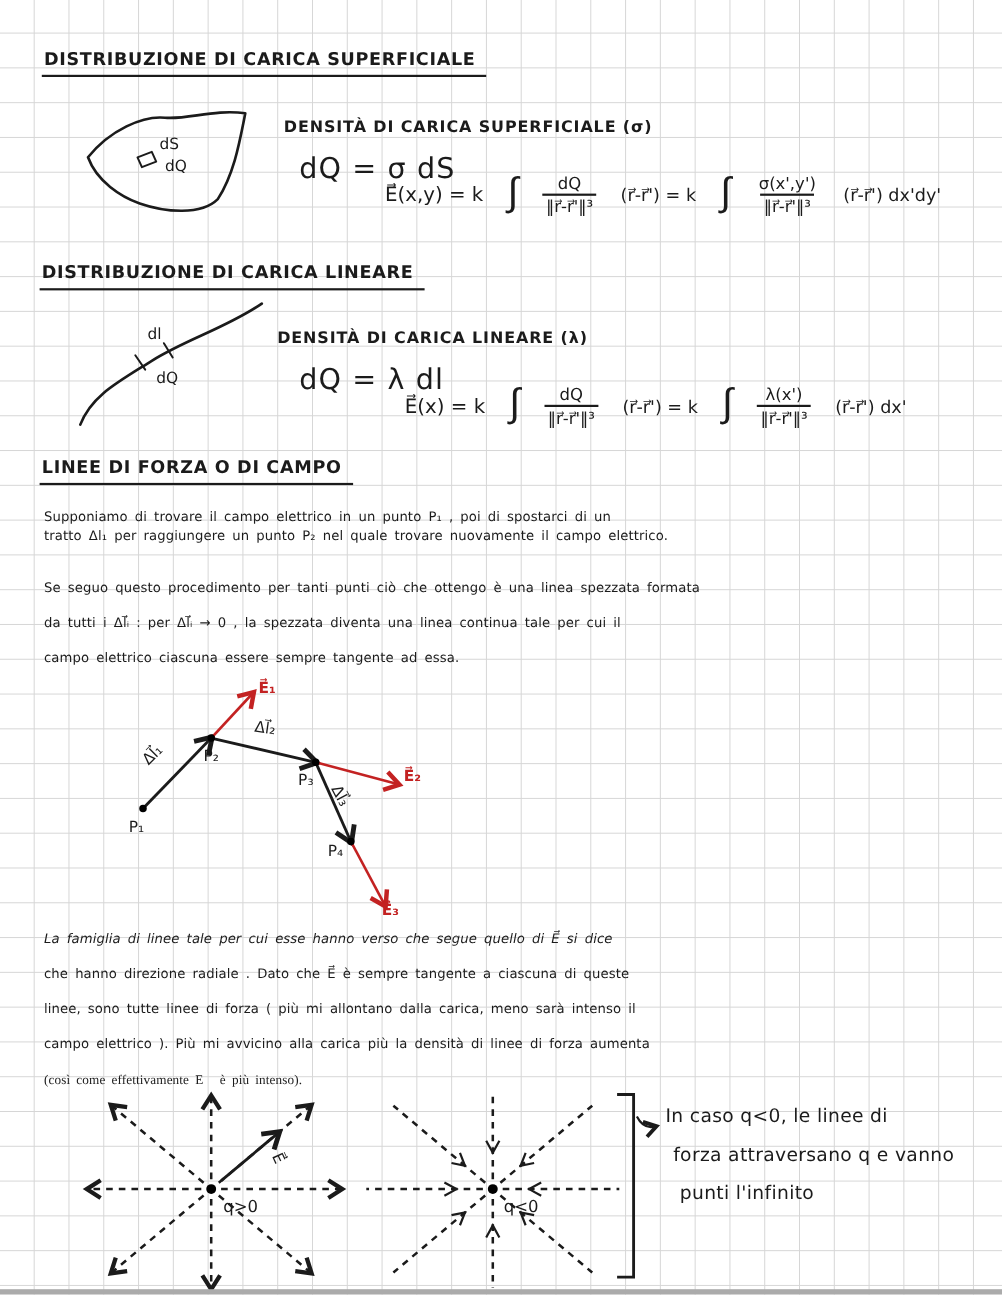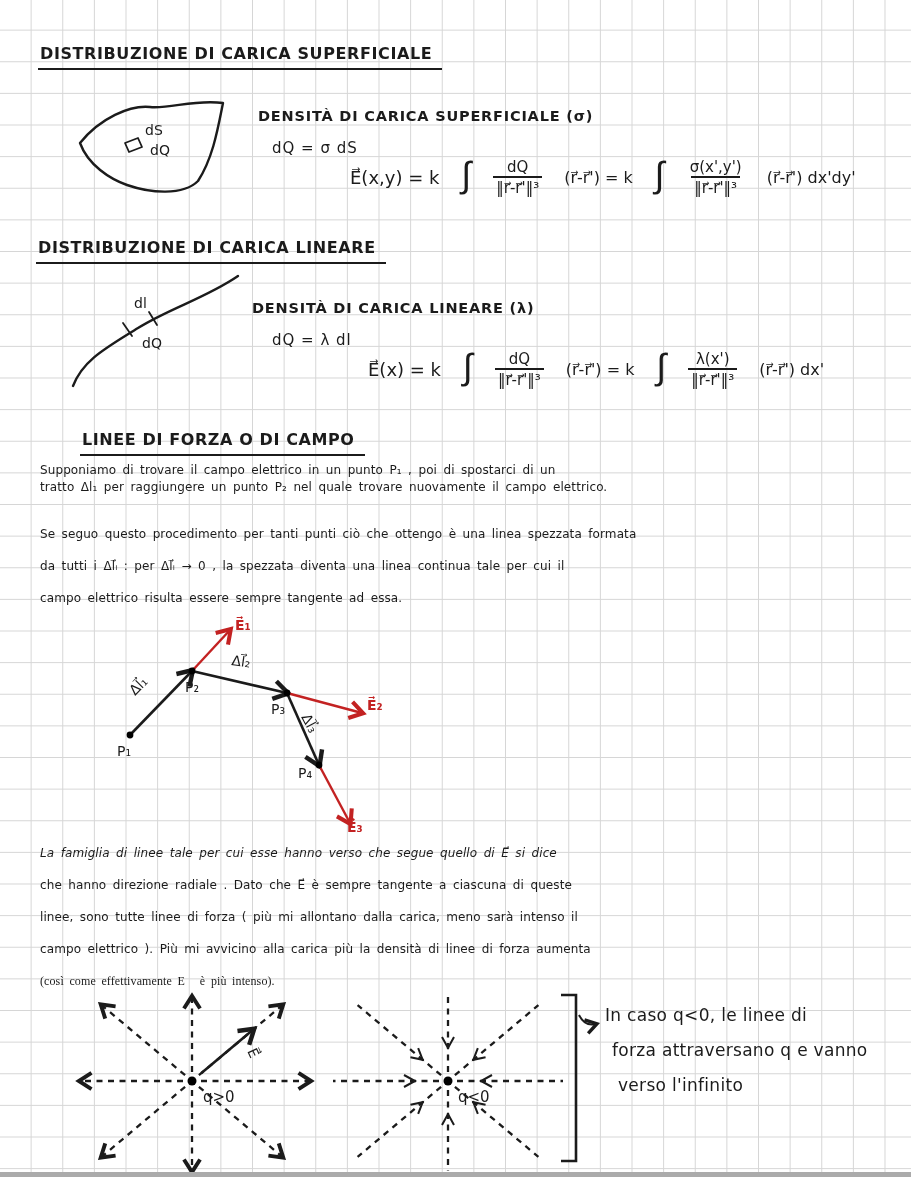--- a/index.html
+++ b/index.html
@@ -17,21 +17,21 @@
     background-position:-1px -2px;
   }
   .bottom-edge{position:absolute;left:0;right:0;bottom:0;height:5px;background:#ababab;}
   .section-title{
     position:absolute;font-weight:bold;font-size:16px;letter-spacing:.6px;
     border-bottom:2.5px solid #1b1b1b;padding:0 10px 5px 2px;white-space:nowrap;
   }
   .hand-label{
     position:absolute;font-weight:600;font-size:14.5px;letter-spacing:.8px;white-space:nowrap;
   }
-  .dq-formula{position:absolute;font-size:15px;letter-spacing:1px;white-space:nowrap;}
+  .dq-formula{position:absolute;font-size:26px;letter-spacing:1px;white-space:nowrap;}
   .formula-row{
     position:absolute;display:flex;align-items:center;gap:22px;white-space:nowrap;
   }
   .f-lhs{font-size:18px;}
   .f-int{font-size:36px;font-weight:300;line-height:1;transform:translateY(-3px);}
   .f-mid,.f-tail{font-size:16px;}
   .frac{display:inline-flex;flex-direction:column;align-items:center;line-height:1.2;font-size:15px;}
   .frac .den{border-top:2px solid #1b1b1b;padding:1px 3px 0 3px;}
   .frac .num{padding:0 3px;}
   .para-line{
@@ -104,27 +104,27 @@
   </span>
   <span class="f-mid">(r⃗-r⃗') = k</span>
   <span class="f-int">∫</span>
   <span class="frac">
     <span class="num">λ(x')</span>
     <span class="den">‖r⃗-r⃗'‖³</span>
   </span>
   <span class="f-tail">(r⃗-r⃗') dx'</span>
 </div>
 
-<div class="section-title" style="left:36px;top:430px;margin-left:44px;">LINEE DI FORZA O DI CAMPO</div>
+<div class="section-title" style="left:36px;top:415px;">LINEE DI FORZA O DI CAMPO</div>
 
 <div class="para-line" style="top:463px;">Supponiamo di trovare il campo elettrico in un punto P₁ , poi di spostarci di un</div>
 <div class="para-line" style="top:480px;">tratto Δl₁ per raggiungere un punto P₂ nel quale trovare nuovamente il campo elettrico.</div>
 <div class="para-line" style="top:527px;">Se seguo questo procedimento per tanti punti ciò che ottengo è una linea spezzata formata</div>
 <div class="para-line" style="top:559px;">da tutti i Δl⃗ᵢ : per Δl⃗ᵢ → 0 , la spezzata diventa una linea continua tale per cui il</div>
-<div class="para-line" style="top:591px;">campo elettrico risulta essere sempre tangente ad essa.</div>
+<div class="para-line" style="top:591px;">campo elettrico ciascuna essere sempre tangente ad essa.</div>
 
 <svg style="left:85px;top:608px;" width="335" height="240" viewBox="0 0 335 240">
   <defs>
     <marker id="ab1" markerWidth="10" markerHeight="10" refX="6.5" refY="4.5" orient="auto">
       <path d="M1.5,1 L7,4.5 L1.5,8" fill="none" stroke="#1b1b1b" stroke-width="1.7"></path>
     </marker>
     <marker id="ar1" markerWidth="10" markerHeight="10" refX="6.5" refY="4.5" orient="auto">
       <path d="M1.5,1 L7,4.5 L1.5,8" fill="none" stroke="#c32222" stroke-width="1.7"></path>
     </marker>
   </defs>
@@ -232,15 +232,15 @@
     <circle cx="393" cy="96" r="4.5"></circle>
     <text x="403" y="117" style="font-size:15px;">q&lt;0</text>
   </g>
 
   <path d="M506,10 L521,10 L521,176 L506,176" fill="none" stroke="#1b1b1b" stroke-width="2.6"></path>
   <path d="M524,30 Q530,42 541,39" fill="none" stroke="#1b1b1b" stroke-width="2" marker-end="url(#ab2)"></path>
 </svg>
 
 <div class="note-line" style="left:605px;top:1005px;">In caso q&lt;0, le linee di</div>
 <div class="note-line" style="left:612px;top:1040px;">forza attraversano q e vanno</div>
-<div class="note-line" style="left:618px;top:1075px;">verso l'infinito</div>
+<div class="note-line" style="left:618px;top:1075px;">punti l'infinito</div>
 
 <div class="bottom-edge"></div>
 
 </body></html>

